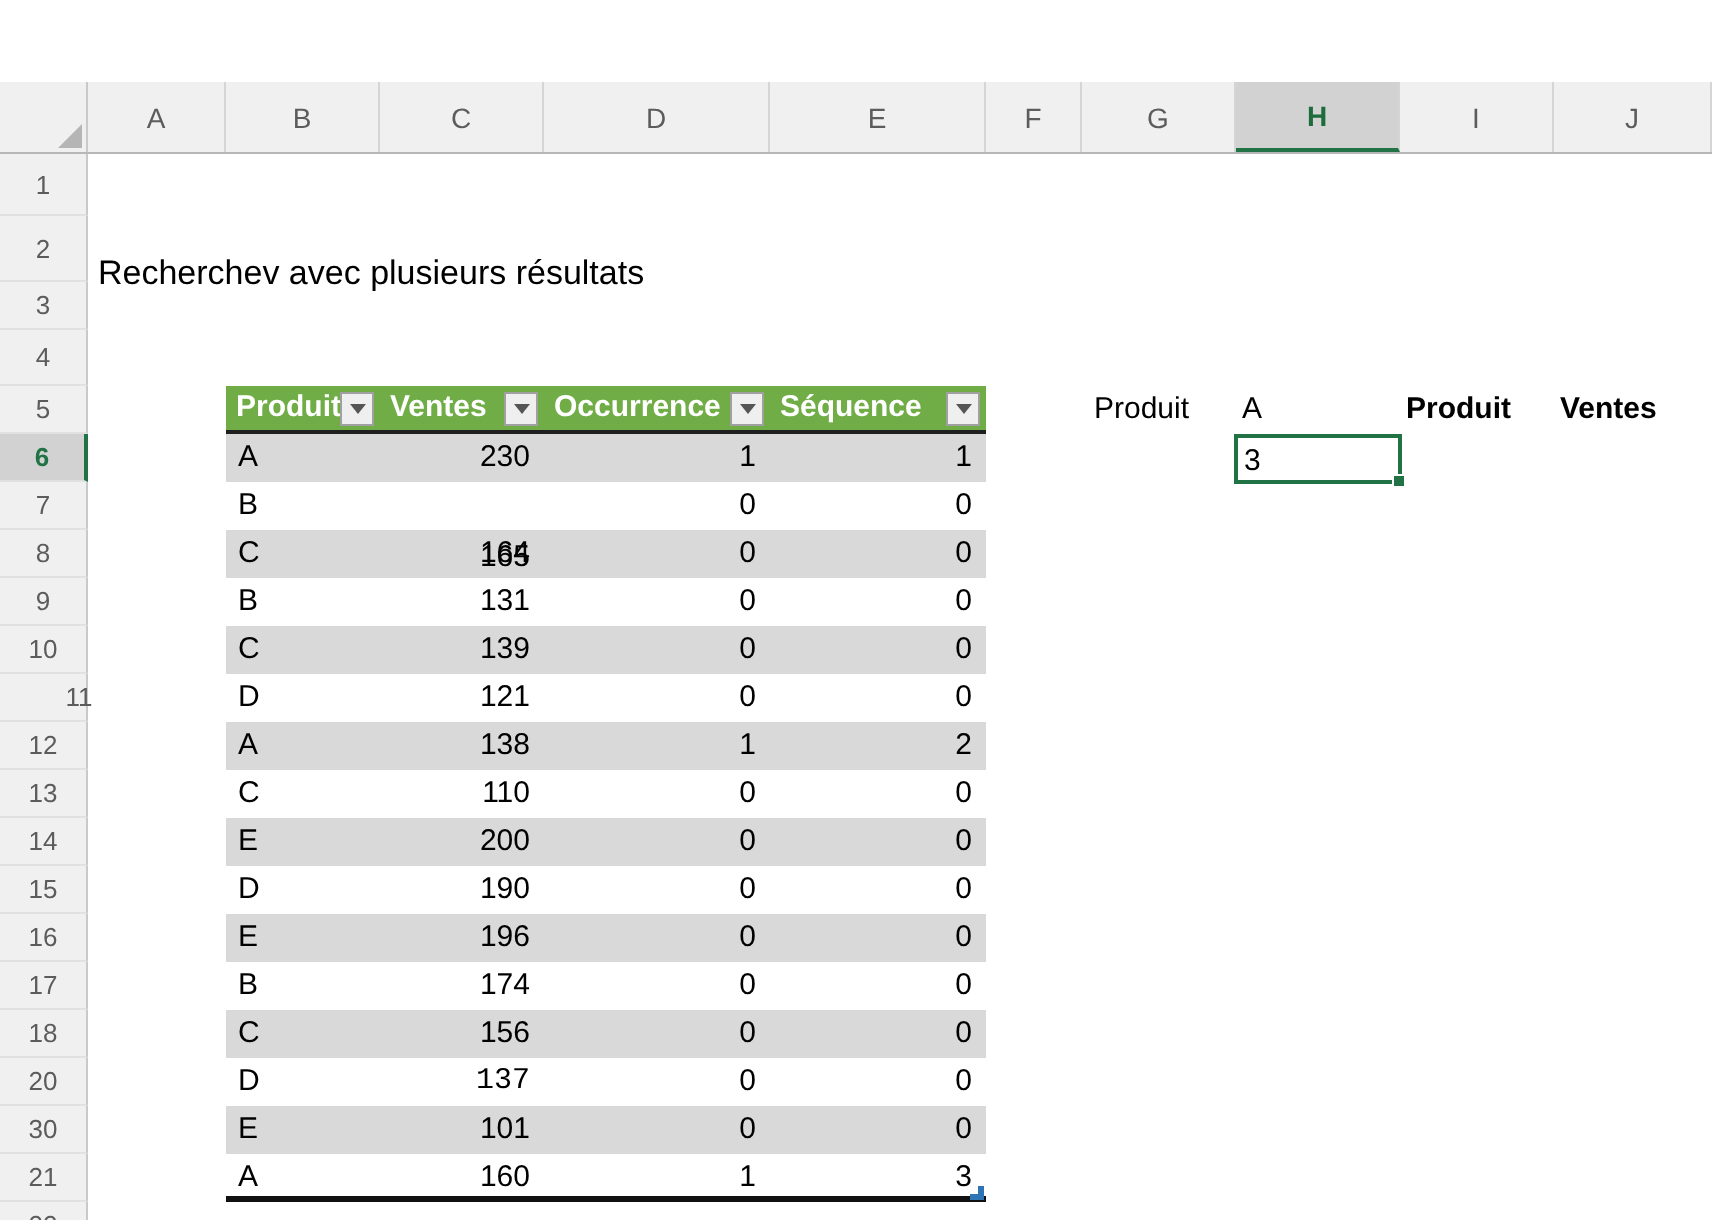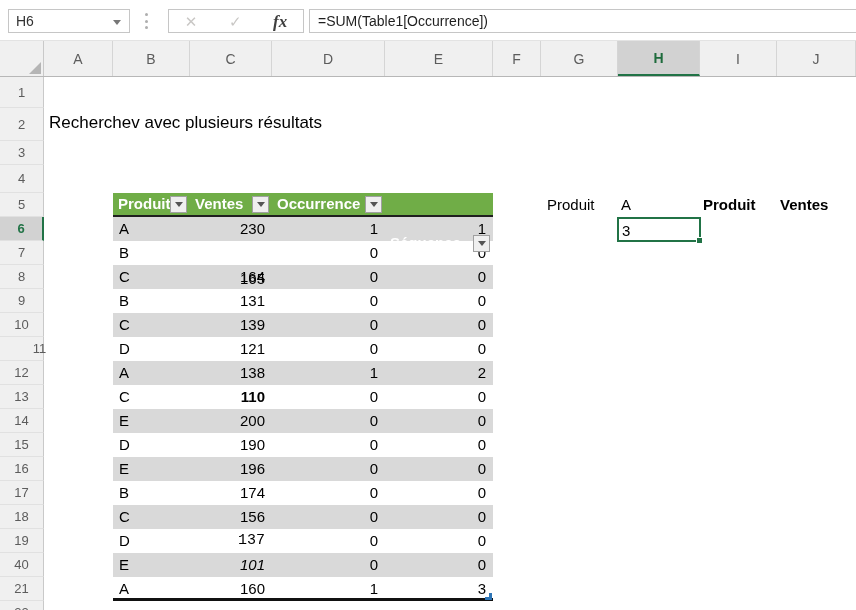--- a/index.html
+++ b/index.html
@@ -36,21 +36,21 @@
   
   .sheet { position:absolute; left:0; top:77px; width:856px; height:533px; background:#fff; overflow:hidden; }
   .row-headers { position:absolute; left:0; top:0; width:44px; }
   .row-h { width:44px; background:#f0f0f0; border-right:1px solid #c9c9c9; border-bottom:1px solid #e1e1e1;
            display:flex; align-items:center; justify-content:center; font-size:13px; color:#5c5c5c; }
   .row-h.sel { background:#d2d2d2; color:#217346; font-weight:bold; border-right:2px solid #217346; }
 
   .canvas { position:absolute; left:44px; top:0; width:812px; height:533px; }
 
   .title { position:absolute; left:5px; top:0; height:31px; line-height:31px; font-size:20px; font-weight:bold; color:#000; white-space:nowrap; }
-  .subtitle { position:absolute; left:5px; top:29px; height:33px; line-height:33px; font-size:17px; color:#000; white-space:nowrap; }
+  .subtitle { position:absolute; left:5px; top:43px; height:33px; line-height:33px; font-size:17px; color:#000; white-space:nowrap; }
 
   
   .xl-table { position:absolute; left:69px; top:116px; width:380px; }
   .t-head { display:flex; height:24px; background:#70ad47; border-bottom:2px solid #1f1f1f; }
   .t-hcell { position:relative; height:100%; color:#fff; font-weight:bold; font-size:15px; line-height:22px;
              padding-left:5px; white-space:nowrap; overflow:hidden; }
   .filter-btn { position:absolute; right:3px; top:3px; width:17px; height:17px; background:#efefef;
                 border:1px solid #a0a0a0; display:flex; align-items:center; justify-content:center; }
   .filter-btn i { width:0; height:0; border-left:4px solid transparent; border-right:4px solid transparent; border-top:5px solid #555; }
   .t-row { display:flex; height:24px; background:#fff; }
@@ -70,39 +70,20 @@
 
   
   .tbl-handle { position:absolute; left:441px; top:516px; width:7px; height:7px;
                 border-right:3px solid #2e75b6; border-bottom:3px solid #2e75b6; }
 </style>
 </head>
 <body>
 
 <div class="app">
 
-  <div class="fstrip">
-    <div class="name-box">
-      <span>H6</span>
-      <span class="nb-arrow"></span>
-    </div>
-    <div class="dots">
-        <i></i>
-        <i></i>
-        <i></i>
-      </div>
-    <div class="fx-box">
-      <span class="btn-x">✕</span>
-      <span class="btn-check">✓</span>
-      <span class="btn-fx">fx</span>
-    </div>
-    <div class="formula-box">
-      <span>=SUM(Table1[Occurrence])</span>
-    </div>
-  </div>
 
   <div class="col-headers" id="col-headers">
     <div class="corner">
       <div class="corner-tri"></div>
     </div>
   <div class="col-h" style="width: 69px;">A</div>
       <div class="col-h" style="width: 77px;">B</div>
       <div class="col-h" style="width: 82px;">C</div>
       <div class="col-h" style="width: 113px;">D</div>
       <div class="col-h" style="width: 108px;">E</div>
@@ -126,41 +107,41 @@
         <div class="row-h" style="height: 24px;">9</div>
         <div class="row-h" style="height: 24px;">10</div>
         <div class="row-h" style="height: 24px; padding-left: 36px;">11</div>
         <div class="row-h" style="height: 24px;">12</div>
         <div class="row-h" style="height: 24px;">13</div>
         <div class="row-h" style="height: 24px;">14</div>
         <div class="row-h" style="height: 24px;">15</div>
         <div class="row-h" style="height: 24px;">16</div>
         <div class="row-h" style="height: 24px;">17</div>
         <div class="row-h" style="height: 24px;">18</div>
-        <div class="row-h" style="height: 24px;">19</div>
-        <div class="row-h" style="height: 24px;">40</div>
+        <div class="row-h" style="height: 24px;">20</div>
+        <div class="row-h" style="height: 24px;">30</div>
         <div class="row-h" style="height: 24px;">21</div>
         <div class="row-h" style="height: 24px;">22</div>
       </div>
 
     <div class="canvas">
       <div class="subtitle">Recherchev avec plusieurs résultats</div>
 
       <div class="xl-table">
         <div class="t-head" id="t-head">
             <div class="t-hcell" style="width: 77px;"><span>Produit</span><span class="filter-btn">
                 <i></i>
               </span></div>
             <div class="t-hcell" style="width: 82px;"><span>Ventes</span><span class="filter-btn">
                 <i></i>
               </span></div>
             <div class="t-hcell" style="width: 113px;"><span>Occurrence</span><span class="filter-btn">
                 <i></i>
               </span></div>
-            <div class="t-hcell" style="width: 108px; margin-top: 39px;"><span>Séquence</span><span class="filter-btn">
+            <div class="t-hcell" style="width: 108px;"><span>Séquence</span><span class="filter-btn">
                 <i></i>
               </span></div>
           </div>
         <div id="t-body">
             <div class="t-row band">
               <div class="t-cell" style="width: 77px;">A</div>
               <div class="t-cell num" style="width: 82px;">230</div>
               <div class="t-cell num" style="width: 113px;">1</div>
               <div class="t-cell num" style="width: 108px;">1</div>
             </div>
@@ -195,21 +176,21 @@
               <div class="t-cell num" style="width: 108px;">0</div>
             </div>
             <div class="t-row band">
               <div class="t-cell" style="width: 77px;">A</div>
               <div class="t-cell num" style="width: 82px;">138</div>
               <div class="t-cell num" style="width: 113px;">1</div>
               <div class="t-cell num" style="width: 108px;">2</div>
             </div>
             <div class="t-row">
               <div class="t-cell" style="width: 77px;">C</div>
-              <div class="t-cell num" style="width: 82px; font-weight: bold;">110</div>
+              <div class="t-cell num" style="width: 82px;">110</div>
               <div class="t-cell num" style="width: 113px;">0</div>
               <div class="t-cell num" style="width: 108px;">0</div>
             </div>
             <div class="t-row band">
               <div class="t-cell" style="width: 77px;">E</div>
               <div class="t-cell num" style="width: 82px;">200</div>
               <div class="t-cell num" style="width: 113px;">0</div>
               <div class="t-cell num" style="width: 108px;">0</div>
             </div>
             <div class="t-row">
@@ -237,21 +218,21 @@
               <div class="t-cell num" style="width: 108px;">0</div>
             </div>
             <div class="t-row">
               <div class="t-cell" style="width: 77px;">D</div>
               <div class="t-cell num" style="width: 82px; font-family: Liberation Mono, monospace;">137</div>
               <div class="t-cell num" style="width: 113px;">0</div>
               <div class="t-cell num" style="width: 108px;">0</div>
             </div>
             <div class="t-row band">
               <div class="t-cell" style="width: 77px;">E</div>
-              <div class="t-cell num" style="width: 82px; font-style: italic;">101</div>
+              <div class="t-cell num" style="width: 82px;">101</div>
               <div class="t-cell num" style="width: 113px;">0</div>
               <div class="t-cell num" style="width: 108px;">0</div>
             </div>
             <div class="t-row">
               <div class="t-cell" style="width: 77px;">A</div>
               <div class="t-cell num" style="width: 82px;">160</div>
               <div class="t-cell num" style="width: 113px;">1</div>
               <div class="t-cell num" style="width: 108px;">3</div>
             </div>
           </div>

